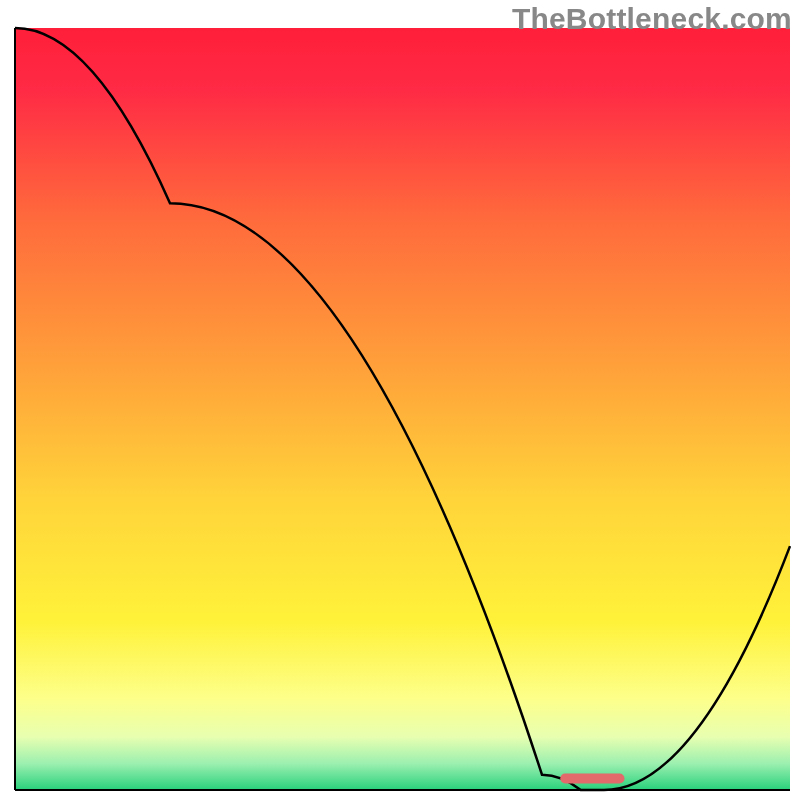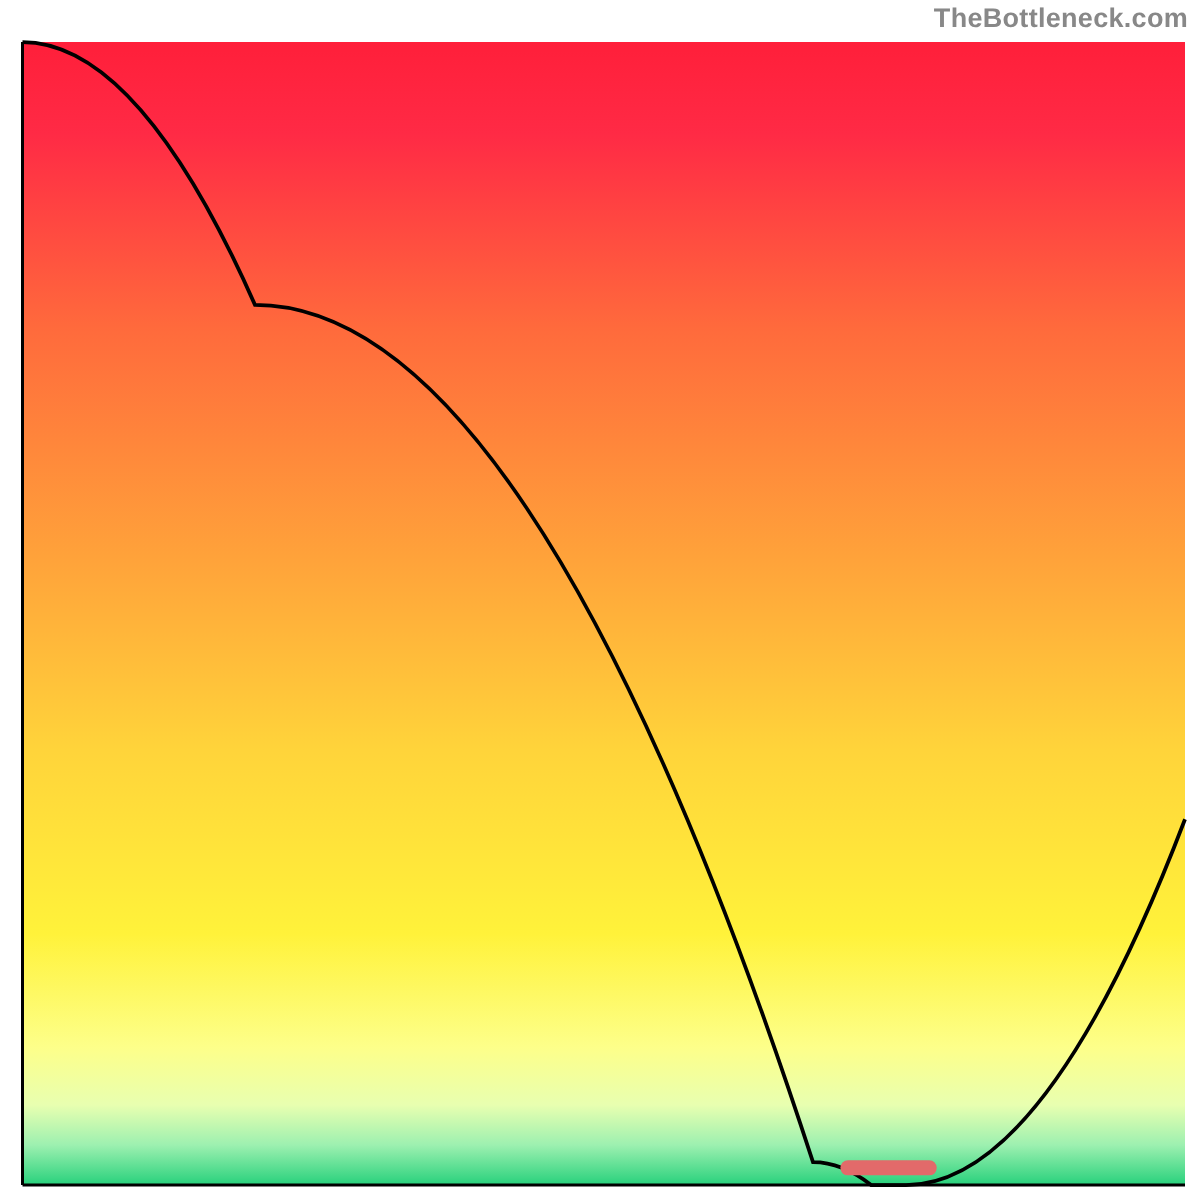--- a/index.html
+++ b/index.html
@@ -13,21 +13,21 @@
   }
   .canvas {
     position: relative;
     width: 800px;
     height: 800px;
   }
   .watermark {
     position: absolute;
     top: 2px;
     right: 8px;
-    font-size: 18px;
+    font-size: 30px;
     font-weight: 600;
     color: #888888;
     letter-spacing: 0.2px;
   }
   svg {
     display: block;
   }
 </style>
 </head>
 <body>

